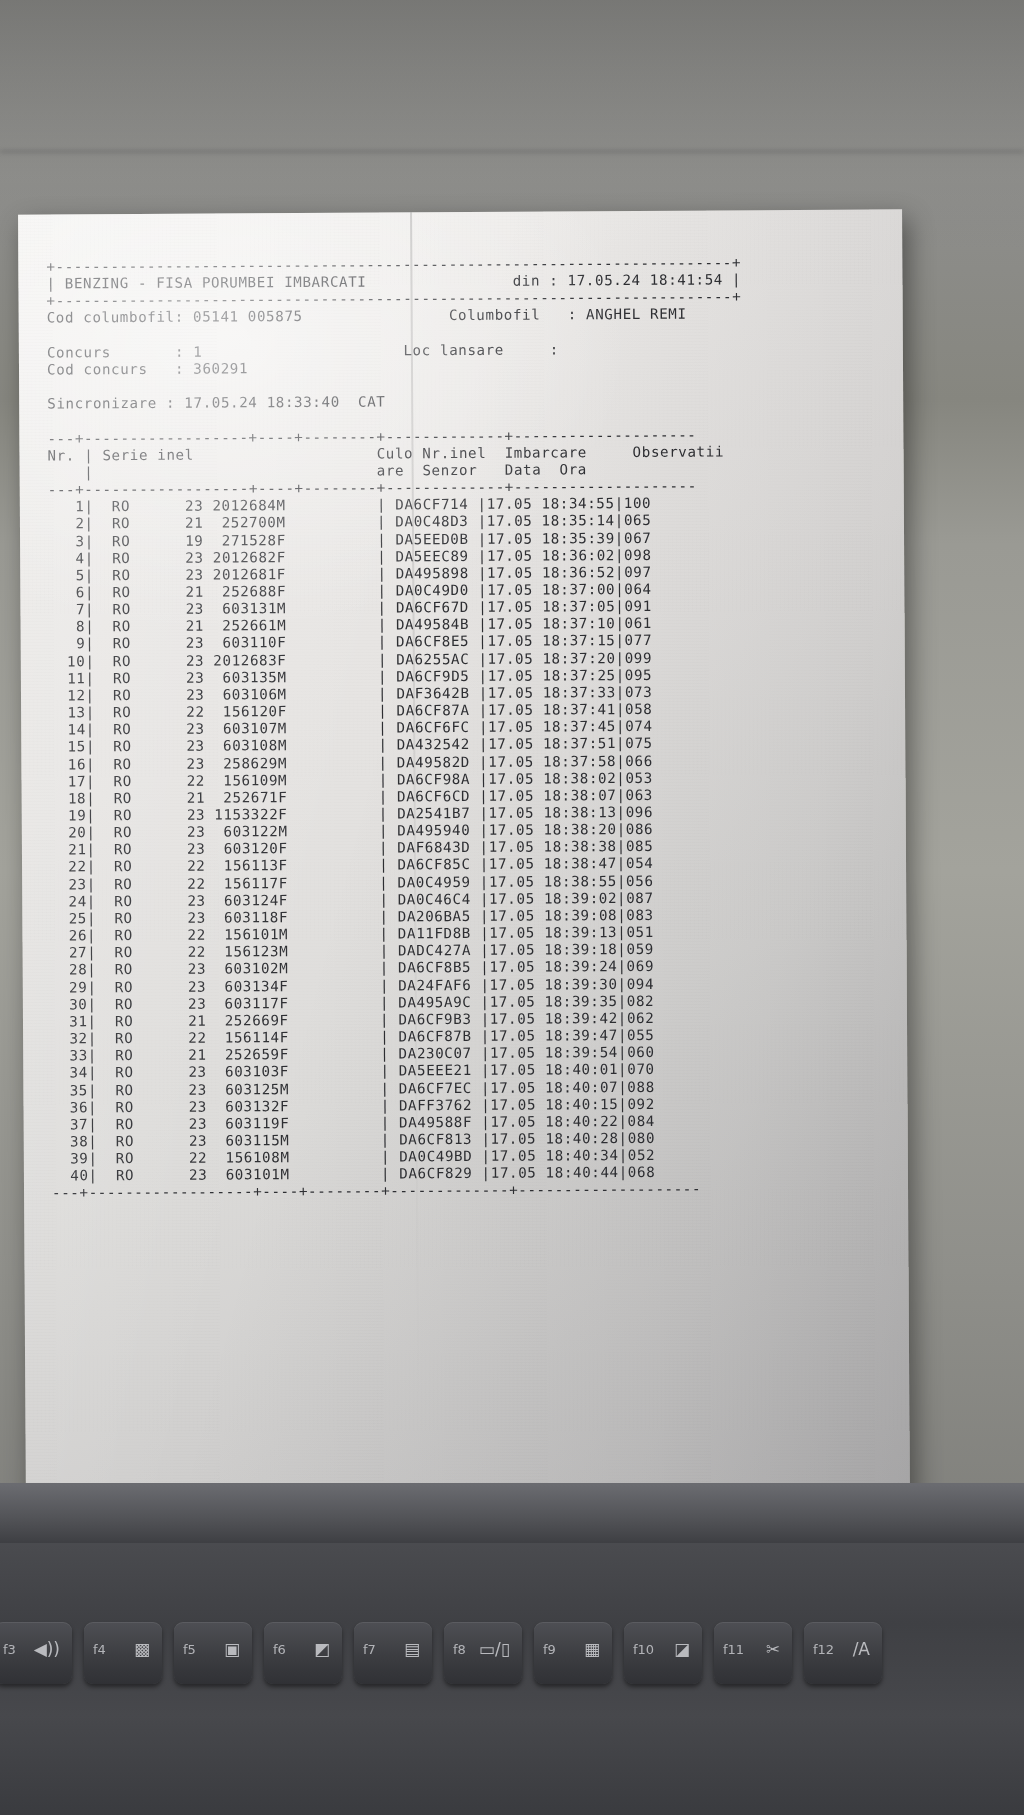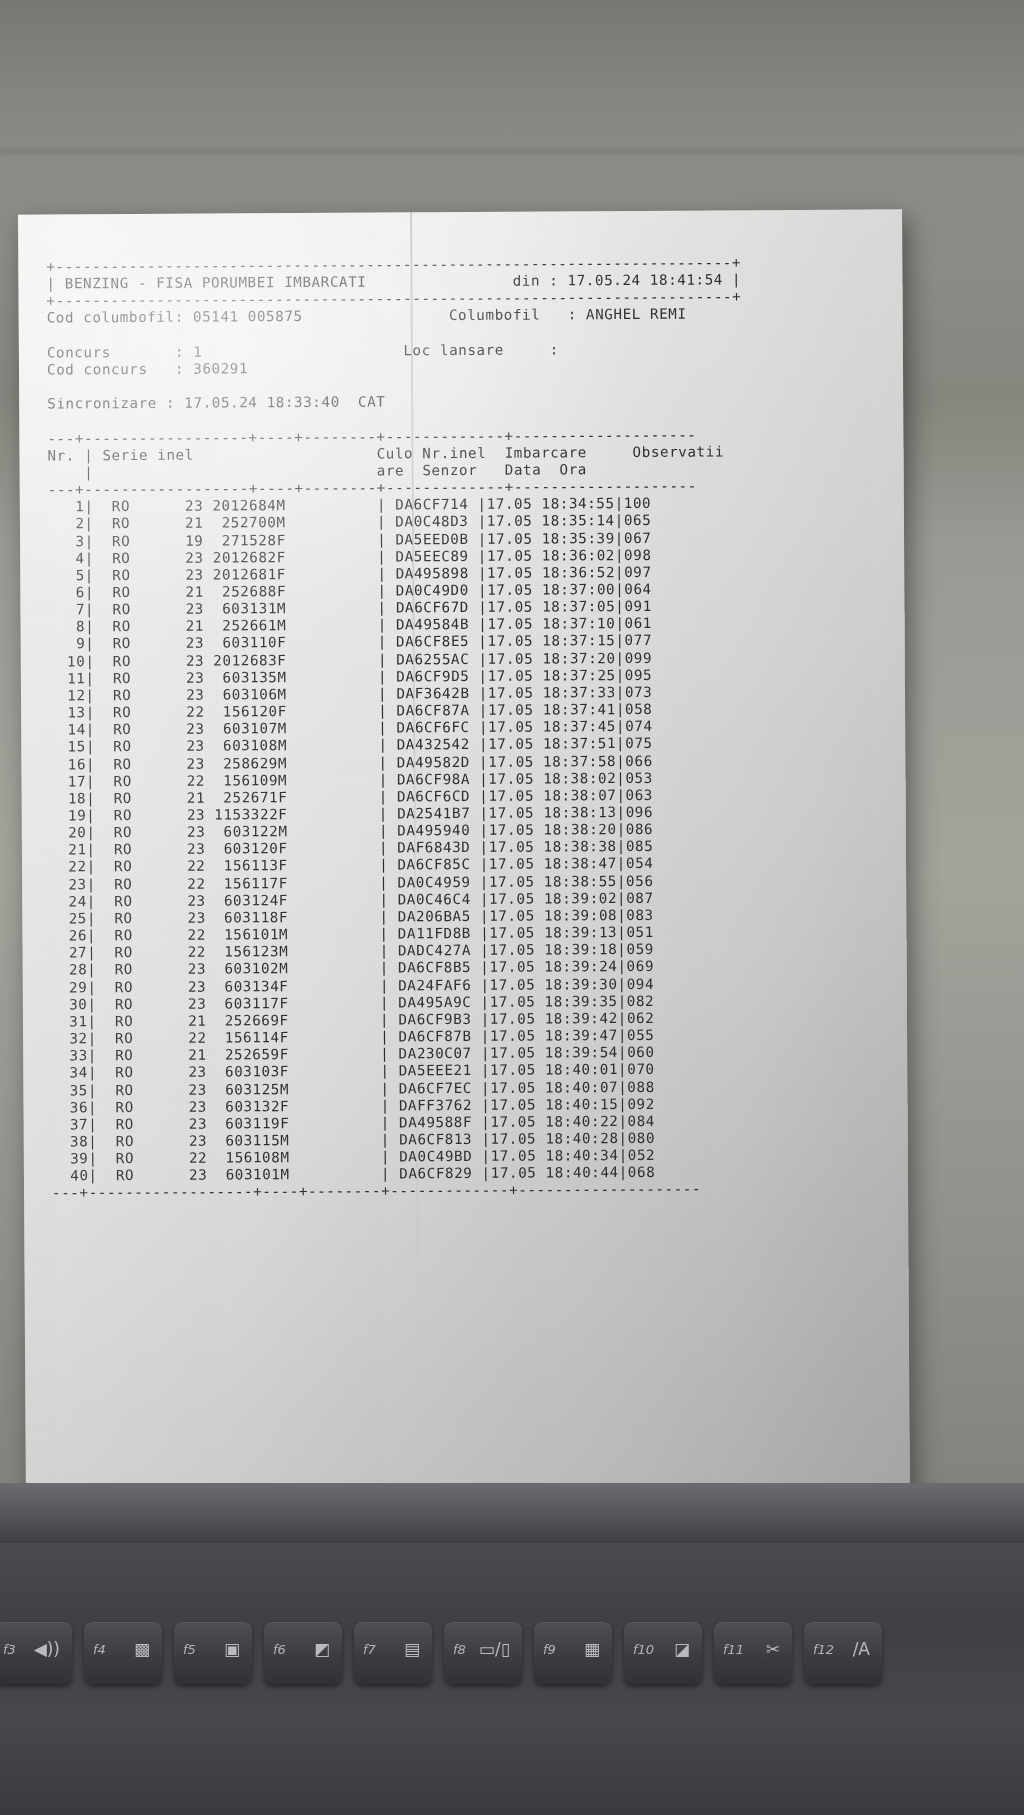--- a/index.html
+++ b/index.html
@@ -69,21 +69,20 @@
     box-shadow: 0 3px 4px rgba(0,0,0,0.45), inset 0 1px 0 rgba(255,255,255,0.08);
     position: relative;
     color: #c7c8cc;
     font-size: 11px;
     font-family: "DejaVu Sans", sans-serif;
   }
   .key .fn {
     position: absolute;
     left: 9px; top: 20px;
     font-size: 13px;
-    font-style: italic;
     opacity: 0.85;
   }
   .key .gl {
     position: absolute;
     right: 12px; top: 17px;
     font-size: 17px;
     opacity: 0.9;
   }
 
   

